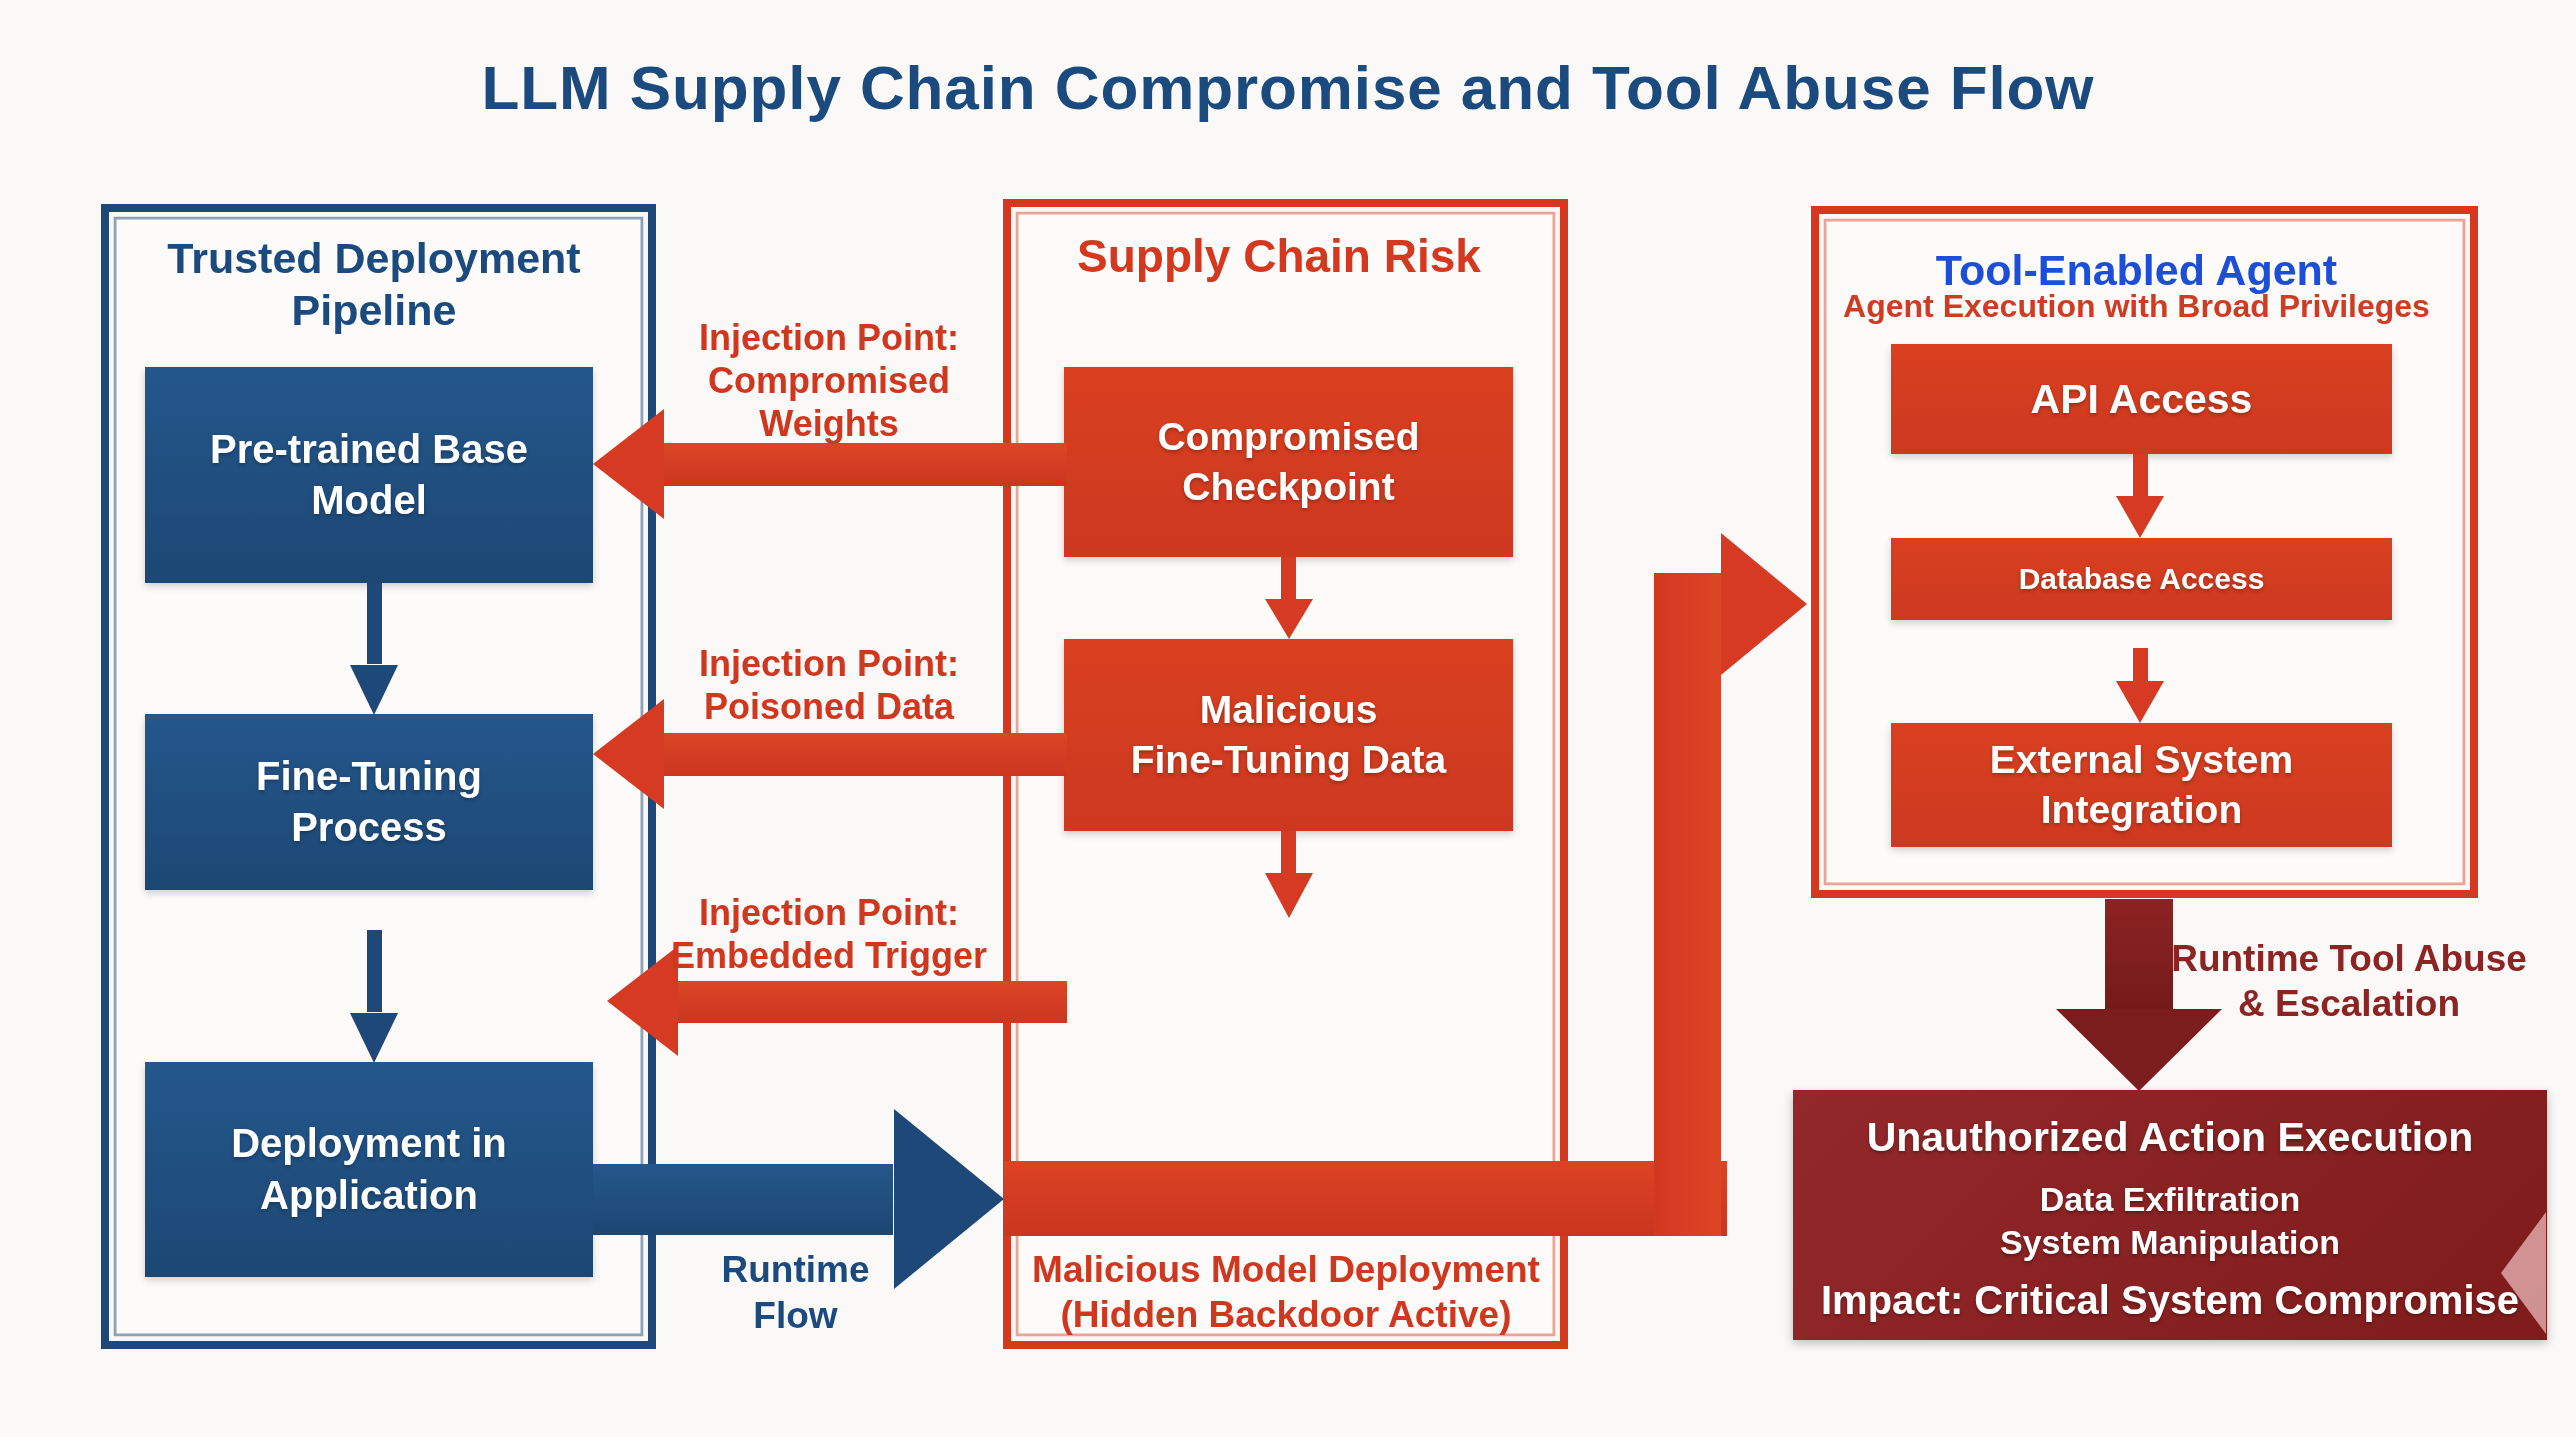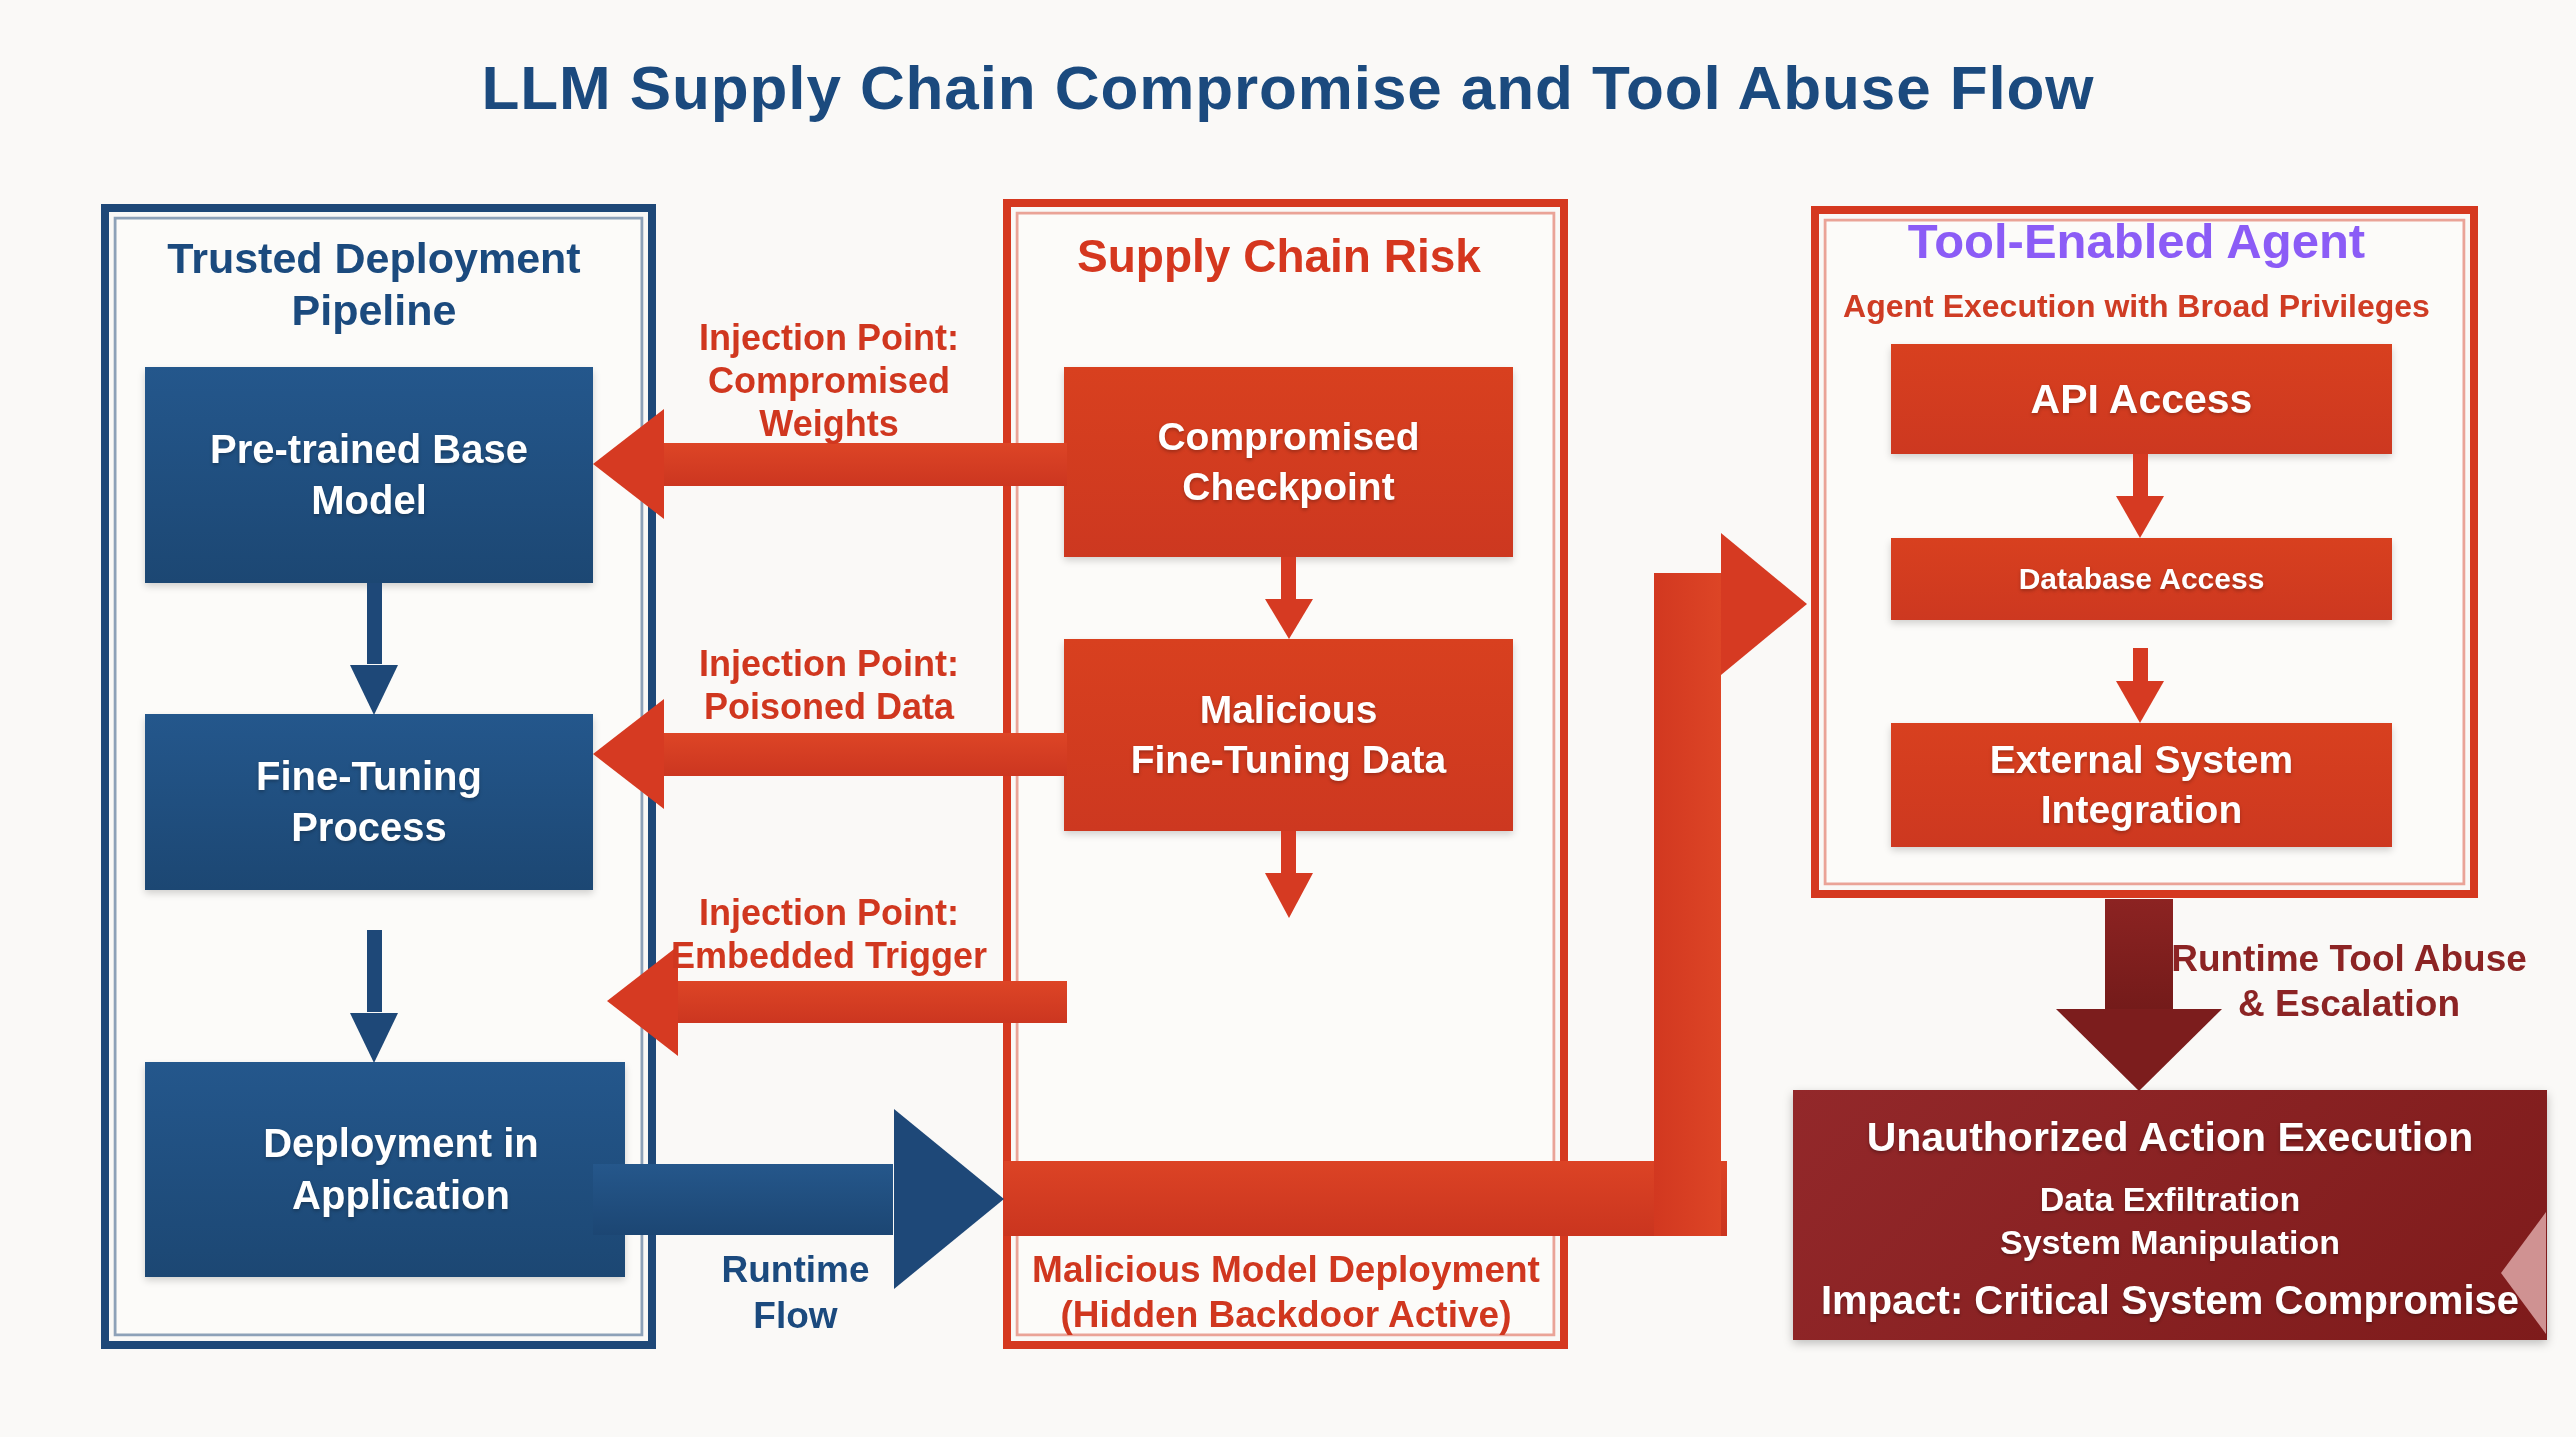--- a/index.html
+++ b/index.html
@@ -21,33 +21,33 @@
   .panel{border-style:solid;border-width:8.4px;background:#fcfbf9;z-index:1;}
   .panel.blue{border-color:#1e4878;box-shadow:inset 0 0 0 4.7px #f9f8f6, inset 0 0 0 7.5px rgba(30,72,120,.5);}
   .panel.red{border-color:#d5381f;box-shadow:inset 0 0 0 4.7px #f9f8f6, inset 0 0 0 7.5px rgba(213,56,31,.45);}
   #left-panel{left:101px;top:204px;width:539px;height:1129px;}
   #middle-panel{left:1003px;top:199px;width:549px;height:1134px;}
   #right-panel{left:1811px;top:206px;width:651px;height:676px;}
 
   .panel-heading{z-index:2;font-weight:800;line-height:1.22;}
   #left-heading{left:112px;top:232px;width:524px;font-size:43px;color:#1b4a7e;}
   #middle-heading{left:1014px;top:228px;width:530px;font-size:46px;color:#d5371f;}
-  #right-heading{left:1822px;top:212px;width:629px;font-size:49px;color:#8b5cf6;}
+  #right-heading{left:1822px;top:244px;width:629px;font-size:43px;color:#1d4ed8;}
   #right-subtitle{left:1822px;top:288px;width:629px;font-size:32px;font-weight:700;color:#cf3c24;z-index:2;}
 
   
   .node{z-index:2;display:flex;align-items:center;justify-content:center;
         color:#fff;font-weight:800;line-height:1.28;text-align:center;
         text-shadow:0 1.9px 3.7px rgba(0,0,0,.25);box-shadow:0 3.7px 7.5px rgba(0,0,0,.18);}
   .node.blue{background:linear-gradient(180deg,#24578c,#1c4773);font-size:40px;}
   .node.red{background:linear-gradient(180deg,#d8401f,#cd3820);font-size:39px;}
 
   #blue-box-1{left:145px;top:367px;width:448px;height:216px;}
   #blue-box-2{left:145px;top:714px;width:448px;height:176px;}
-  #blue-box-3{left:145px;top:1062px;width:448px;height:215px;padding-left:32px;}
+  #blue-box-3{left:145px;top:1062px;width:448px;height:215px;}
 
   #red-box-1{left:1064px;top:367px;width:449px;height:190px;}
   #red-box-2{left:1064px;top:639px;width:449px;height:192px;}
   #red-box-3{left:1064px;top:918px;width:449px;height:168px;}
 
   #agent-box-1{left:1891px;top:344px;width:501px;height:110px;font-size:41px;}
   #agent-box-2{left:1891px;top:538px;width:501px;height:82px;font-size:30px;}
   #agent-box-3{left:1891px;top:723px;width:501px;height:124px;font-size:39px;}
 
   

